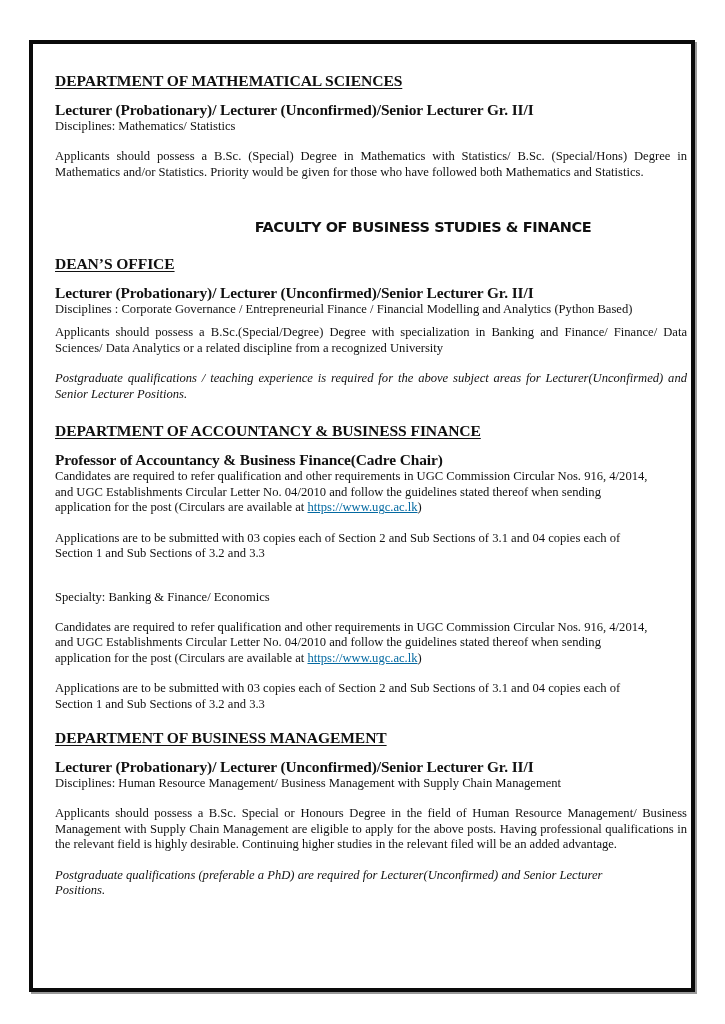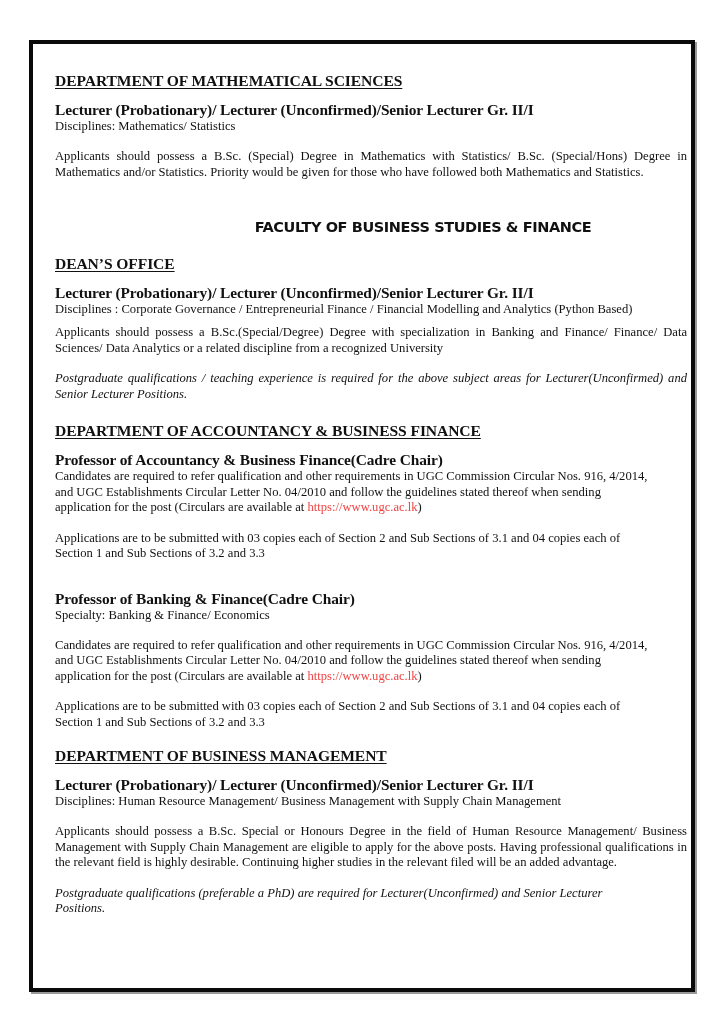--- a/index.html
+++ b/index.html
@@ -62,21 +62,22 @@
     }
     .para {
       font-size: 12.6px;
       margin: 0;
       line-height: 15.5px;
       text-align: justify;
     }
     .para.left { text-align: left; }
     .italic { font-style: italic; }
     a.link {
-      color: #ef4444;
+      color: #0369a1;
+      text-decoration: underline;
       text-align: right;
     }
   </style>
 </head>
 <body>
 
 <div class="frame"></div>
 
 <div class="content">
 
@@ -122,21 +123,20 @@
     <p class="para left">
       <span>Applications are to be submitted with 03 copies each of Section 2 and Sub Sections of 3.1 and 04 copies each of</span><br>
       <span>Section 1 and Sub Sections of 3.2 and 3.3</span>
     </p>
   </section>
 
   <div style="height:17px"></div>
 
   <section>
     <div style="height:11px"></div>
-    <h3 class="post-title">Professor of Banking &amp; Finance(Cadre Chair)</h3>
     <p class="sub-line">Specialty: Banking &amp; Finance/ Economics</p>
     <div style="height:15px"></div>
     <p class="para left">
       <span>Candidates are required to refer qualification and other requirements in UGC Commission Circular Nos. 916, 4/2014,</span><br>
       <span>and UGC Establishments Circular Letter No. 04/2010 and follow the guidelines stated thereof when sending</span><br>
       <span>application for the post (Circulars are available at </span><a class="link">https://www.ugc.ac.lk</a><span>)</span>
     </p>
     <div style="height:15px"></div>
     <p class="para left">
       <span>Applications are to be submitted with 03 copies each of Section 2 and Sub Sections of 3.1 and 04 copies each of</span><br>

